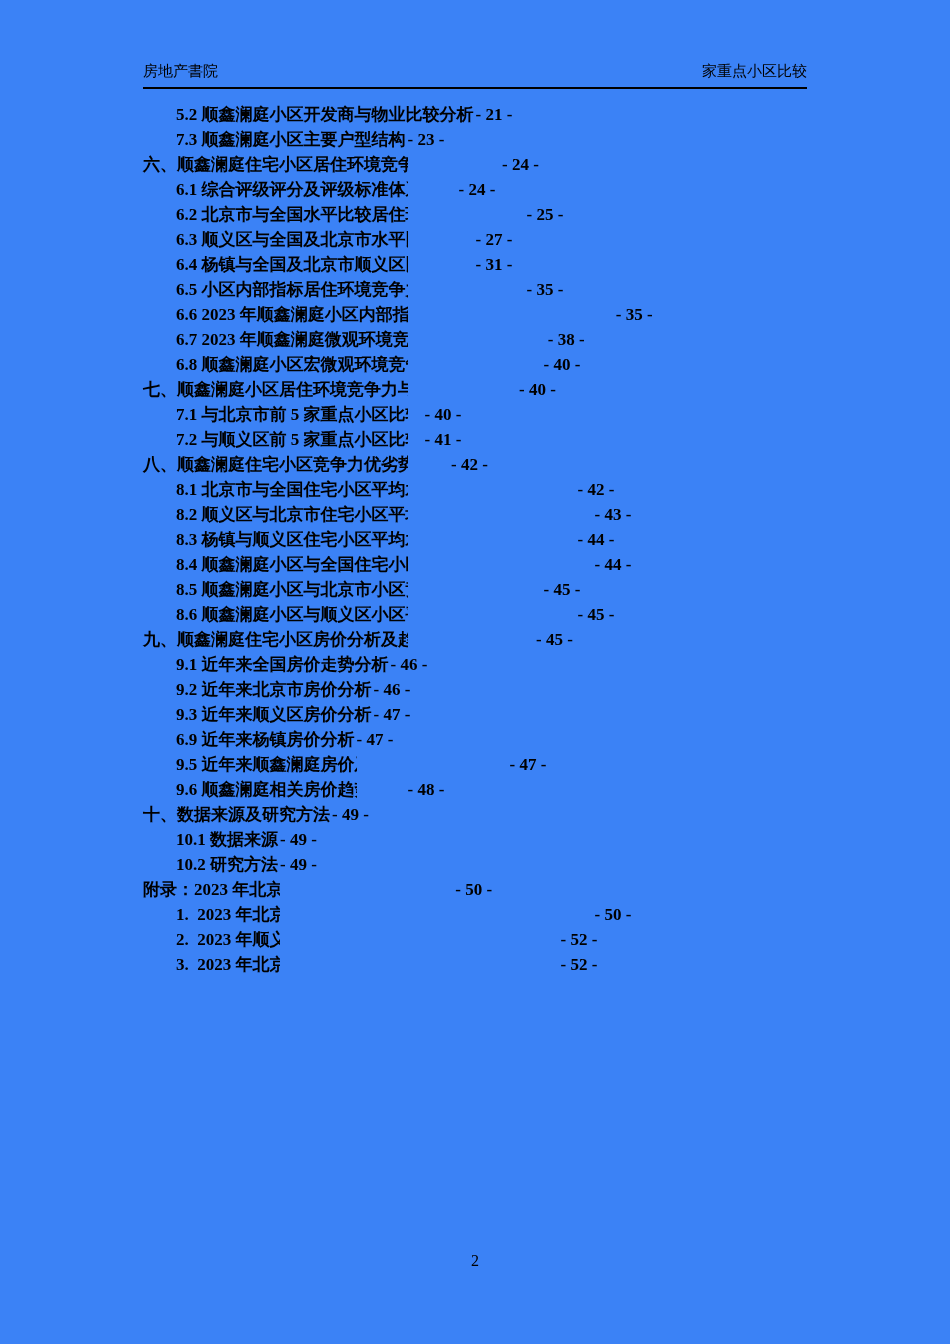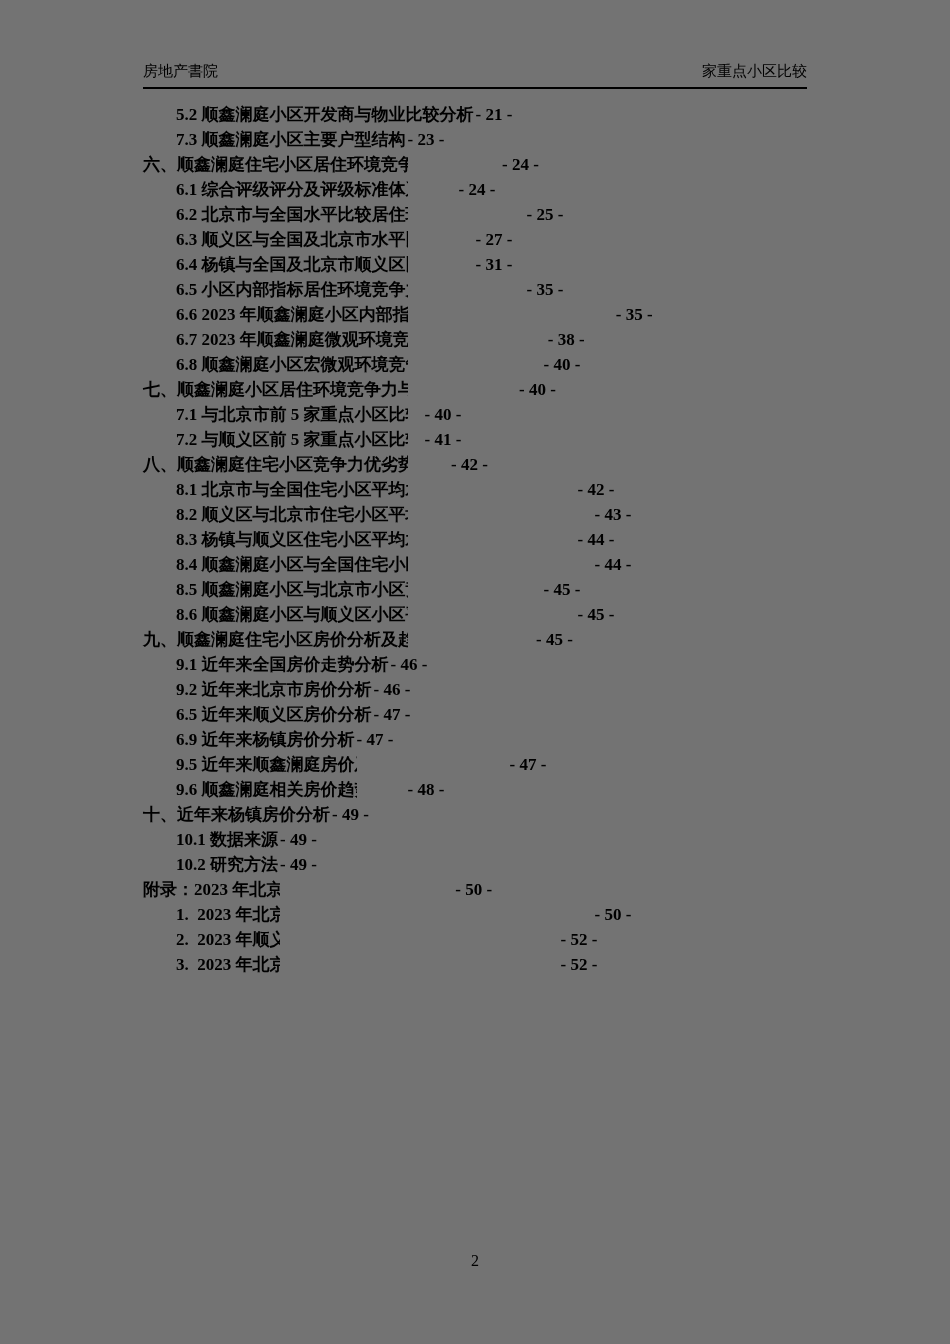--- a/index.html
+++ b/index.html
@@ -1,18 +1,18 @@
 <!DOCTYPE html>
 <html><head>
 <meta charset="utf-8">
 <style>
   html,body { margin:0; padding:0; background:#e8e8e8; }
   .page {
     position:relative; width:950px; height:1344px; margin:0 auto;
-    background:#737373; color:#000; overflow:hidden;
+    background:#3b82f6; color:#000; overflow:hidden;
   }
   .page-header {
     position:absolute; top:0; left:143px; right:143px; height:81px;
     display:flex; justify-content:space-between; align-items:flex-end;
     padding-bottom:6px; border-bottom:2px solid #000;
     font-family:"Liberation Sans","DejaVu Sans",sans-serif;
     font-size:15px; font-weight:400;
   }
   .toc {
     position:absolute; top:102px; left:143px; right:143px;
@@ -162,41 +162,41 @@
     <span class="label">9.1 近年来全国房价走势分析</span>
     <span class="dots"></span>
     <span class="page">- 46 -</span>
   </div>
       <div class="toc-row lvl1">
     <span class="label">9.2 近年来北京市房价分析</span>
     <span class="dots"></span>
     <span class="page">- 46 -</span>
   </div>
       <div class="toc-row lvl1">
-    <span class="label">6.5 近年来顺义区房价分析</span>
+    <span class="label">9.3 近年来顺义区房价分析</span>
     <span class="dots"></span>
     <span class="page">- 47 -</span>
   </div>
       <div class="toc-row lvl1">
     <span class="label">6.9 近年来杨镇房价分析</span>
     <span class="dots"></span>
     <span class="page">- 47 -</span>
   </div>
       <div class="toc-row lvl1">
     <span class="label">9.5 近年来顺鑫澜庭房价及二手交易案例分析</span>
     <span class="dots"></span>
     <span class="page">- 47 -</span>
   </div>
       <div class="toc-row lvl1">
     <span class="label">9.6 顺鑫澜庭相关房价趋势研判</span>
     <span class="dots"></span>
     <span class="page">- 48 -</span>
   </div>
       <div class="toc-row lvl0">
-    <span class="label">十、近年来杨镇房价分析</span>
+    <span class="label">十、数据来源及研究方法</span>
     <span class="dots"></span>
     <span class="page">- 49 -</span>
   </div>
       <div class="toc-row lvl1">
     <span class="label">10.1 数据来源</span>
     <span class="dots"></span>
     <span class="page">- 49 -</span>
   </div>
       <div class="toc-row lvl1">
     <span class="label">10.2 研究方法</span>

